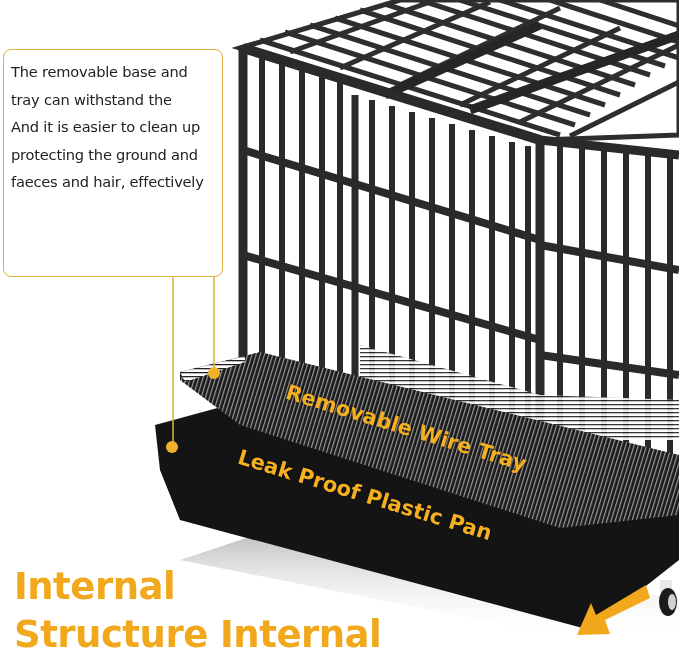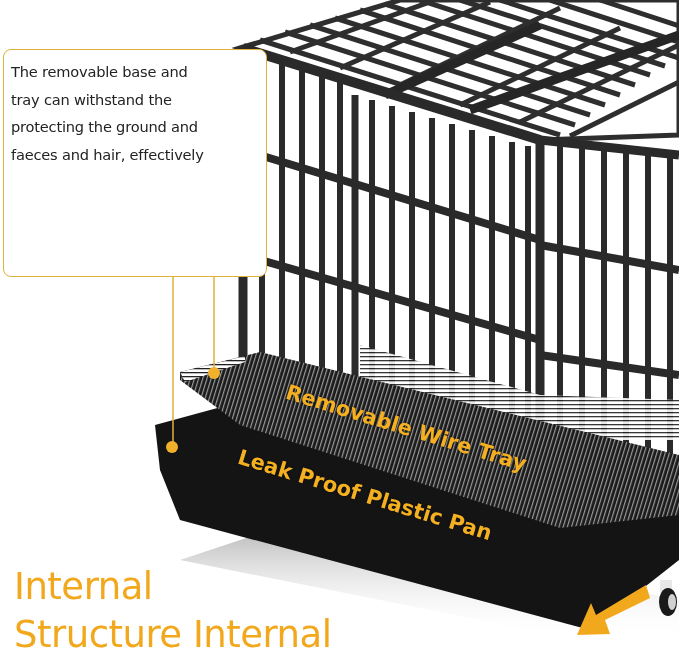--- a/index.html
+++ b/index.html
@@ -1,26 +1,26 @@
 <!DOCTYPE html>
 <html><head>
 <meta charset="utf-8">
 <style>
   html, body { margin: 0; padding: 0; }
   body { width: 679px; height: 659px; background: #ffffff; position: relative; overflow: hidden; font-family: "DejaVu Sans", sans-serif; }
   .stage { position: absolute; left: 0; top: 0; width: 679px; height: 659px; }
   .callout {
-    position: absolute; left: 3px; top: 49px; width: 264px; height: 228px;
+    position: absolute; left: 3px; top: 49px; width: 220px; height: 228px;
     border: 1.5px solid #e0b13c; border-radius: 8px; background: #fff;
     box-sizing: border-box; padding: 8px 6px 6px 7px;
   }
   .callout p { margin: 0; font-size: 14.6px; line-height: 27.5px; color: #222; letter-spacing: -0.2px; }
   .headline {
     position: absolute; left: 14px; top: 563px; color: #f2a81d;
-    font-family: "DejaVu Sans", sans-serif; font-weight: normal; font-size: 37px; line-height: 48px; letter-spacing: -0.5px;
+    font-family: "DejaVu Sans", sans-serif; font-weight: bold; font-size: 37px; line-height: 48px; letter-spacing: -0.5px;
   }
   .label { position: absolute; color: #f5b021; font-weight: bold; font-family: "DejaVu Sans", sans-serif; white-space: nowrap; transform-origin: left top; text-shadow: 0 0 2px rgba(0,0,0,0.6); }
   .label.wire { left: 290px; top: 380px; font-size: 21px; transform: rotate(17deg); }
   .label.pan { left: 242px; top: 445px; font-size: 21px; transform: rotate(17deg); }
 </style>
 </head>
 <body>
 
 <div class="stage">
   <svg width="679" height="659" viewBox="0 0 679 659">
@@ -133,20 +133,21 @@
     <circle cx="172" cy="447" r="6" fill="#f2b12a"></circle>
     <circle cx="214" cy="373" r="6" fill="#f2b12a"></circle>
   </svg>
 
   <div class="label wire">Removable Wire Tray</div>
   <div class="label pan">Leak Proof Plastic Pan</div>
 
   <div class="callout">
     <p>The removable base and</p>
     <p>tray can withstand the</p>
+    <p>And it is easier to clean up</p>
     <p>protecting the ground and</p>
     <p>faeces and hair, effectively</p>
   </div>
 
   <div class="headline">
     <div>Internal</div>
     <div>Structure Internal</div>
   </div>
 </div>
 

